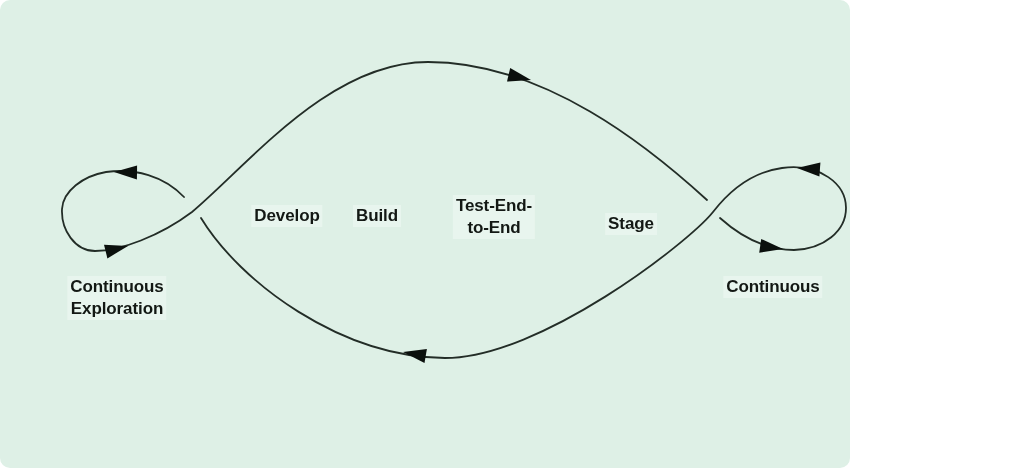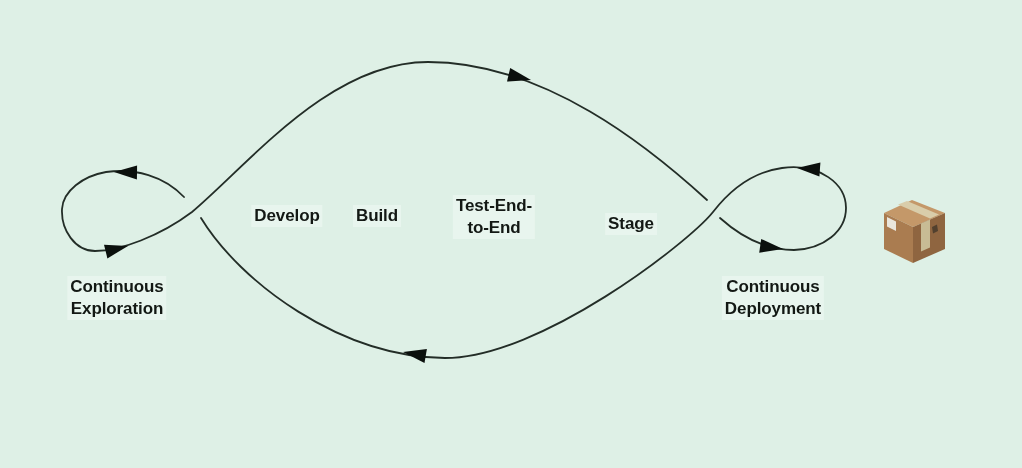--- a/index.html
+++ b/index.html
@@ -6,24 +6,25 @@
     --background-color:#def0e6;
     --line-color:#232d27;
     --arrow-color:#0b100d;
     --text-color:#131814;
     --label-bg-color:rgba(240,249,244,0.55);
   }
   *{margin:0;padding:0;box-sizing:border-box;}
   html,body{background:#fff;}
   .canvas{
     position:relative;
-    width:1022px;height:468px;
+    width:850px;height:468px;
     background:var(--background-color,#def0e6);
     overflow:hidden;
     font-family:"Liberation Sans","DejaVu Sans",sans-serif;
+    border-radius:10px;
   }
   .canvas svg{position:absolute;left:0;top:0;}
   .flow{
     fill:none;
     stroke:var(--line-color,#232d27);
     stroke-width:1.8;
     stroke-linecap:round;
   }
   .arrow{fill:var(--arrow-color,#0b100d);}
   .box-top{fill:var(--box-top,#c49869);}
@@ -106,18 +107,17 @@
     <span class="line">Stage</span>
   </div>
 
   <div class="label center" style="left:117px;top:276px">
     <span class="line">Continuous</span>
     <span class="line">Exploration</span>
   </div>
 
   <div class="label center" style="left:773px;top:276px">
     <span class="line">Continuous</span>
-    <span class="line">Deployment</span>
   </div>
 
 
 
 </div>
 
 </body></html>

